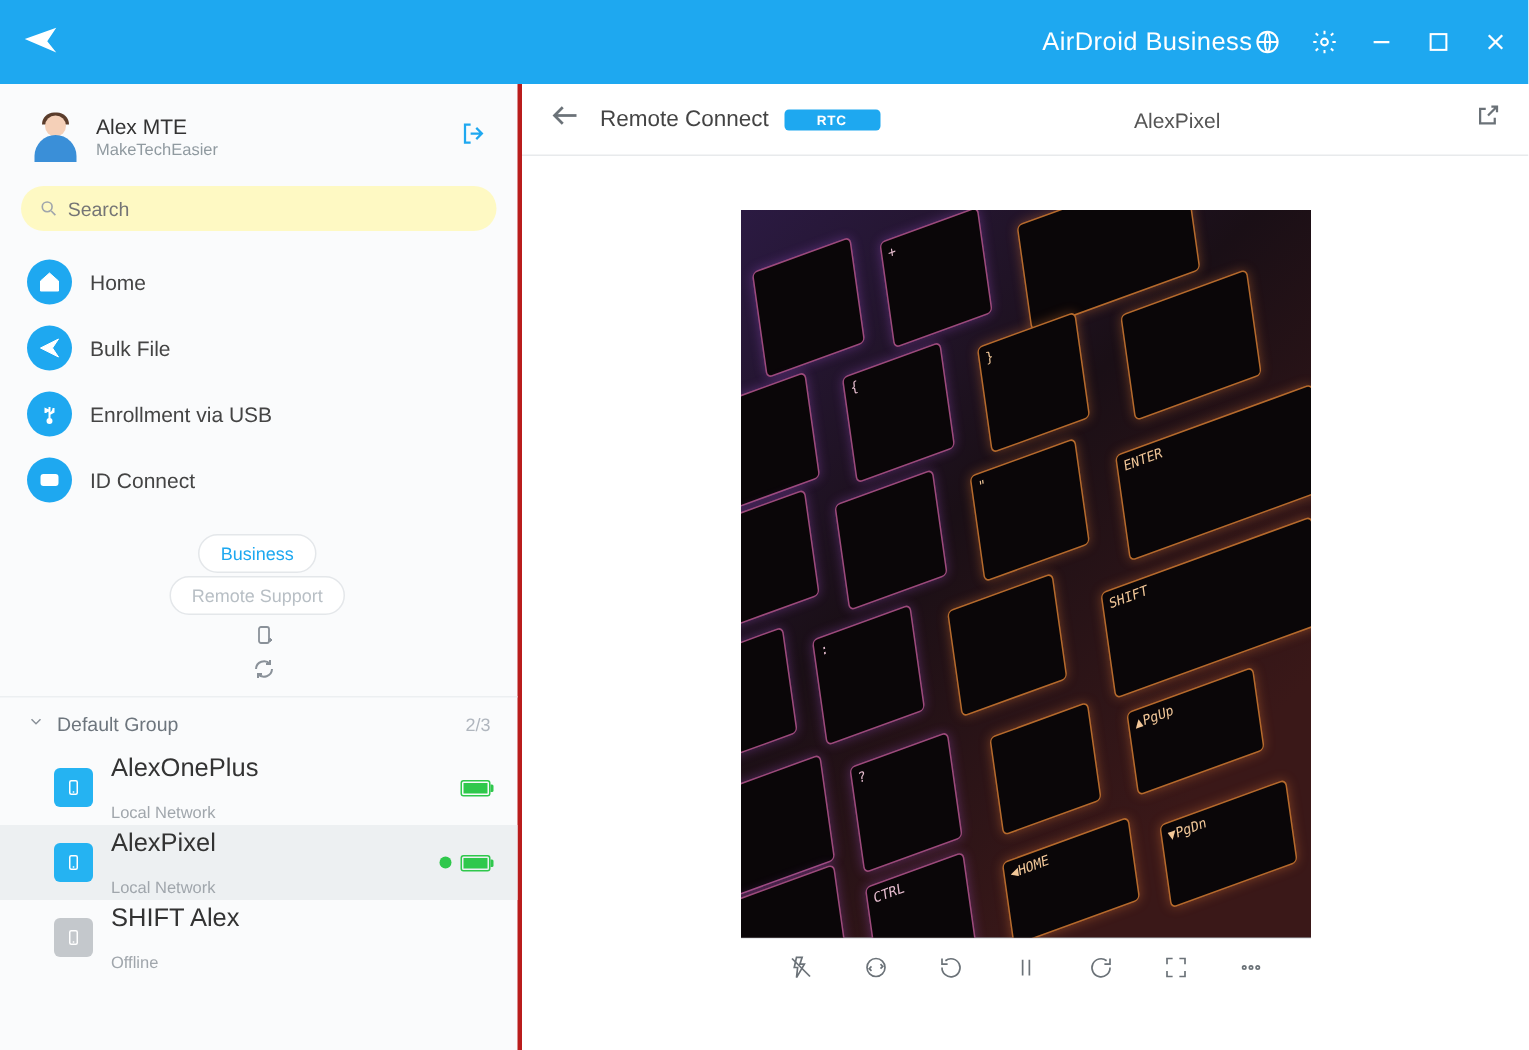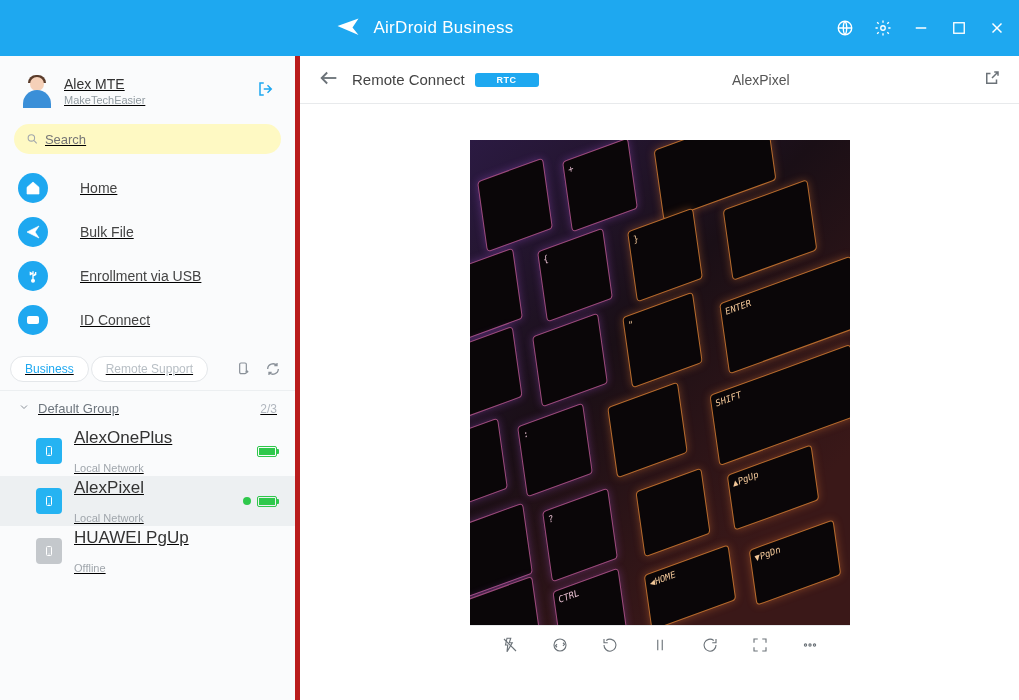--- a/index.html
+++ b/index.html
@@ -1,50 +1,50 @@
 <!DOCTYPE html>
 <html><head>
 <meta charset="utf-8">
 <style>
 * { margin: 0; padding: 0; box-sizing: border-box; font-family: -apple-system, BlinkMacSystemFont, "Segoe UI", Arial, sans-serif; }
 body { width: 1019px; height: 700px; background: #fff; overflow: hidden; }
 
 .titlebar { height: 56px; background: #1ea8f0; display: flex; align-items: center; padding: 0 12px; color: #fff; }
-.titlebar .logo-wrap { flex: 1; display: flex; align-items: center; justify-content: center; gap: 10px; }
+.titlebar .logo-wrap { flex: 1; display: flex; align-items: center; justify-content: space-between; gap: 10px; }
 .titlebar .logo-wrap svg { width: 30px; height: 30px; }
 .titlebar .app-title { font-size: 17px; font-weight: 400; letter-spacing: 0.3px; }
 .titlebar .win-icons { display: flex; align-items: center; gap: 18px; }
 .titlebar .win-icons span { display: inline-flex; align-items: center; justify-content: center; width: 20px; height: 20px; cursor: pointer; }
 .titlebar .win-icons svg { width: 18px; height: 18px; stroke: #fff; }
 
 .container { display: flex; height: calc(700px - 56px); }
 
-.sidebar { width: 300px; background: #fafbfc; border-right: 5px solid #b91c1c; display: flex; flex-direction: column; padding-top: 10px; text-decoration: underline; }
+.sidebar { width: 348px; background: #fafbfc; border-right: 3px solid #b91c1c; display: flex; flex-direction: column; padding-top: 10px; }
 
 .user-row { display: flex; align-items: center; padding: 8px 18px 10px 20px; position: relative; }
 .avatar { width: 34px; height: 34px; border-radius: 50%; position: relative; }
 .avatar .head { width: 14px; height: 14px; background: #f5d0b8; border-radius: 50%; position: absolute; top: 3px; left: 10px; }
 .avatar .body { width: 28px; height: 18px; background: #3a8fd8; border-radius: 14px 14px 0 0; position: absolute; bottom: 0; left: 3px; }
 .avatar .hair { width: 18px; height: 8px; background: #5a3c2b; border-radius: 9px 9px 0 0; position: absolute; top: 1px; left: 8px; }
 .user-text { margin-left: 10px; }
 .user-name { font-size: 14px; color: #333; font-weight: 500; }
 .user-sub { font-size: 11px; color: #909aa0; margin-top: 2px; }
 .signout { position: absolute; right: 20px; color: #1ea8f0; }
 
 .search-box { margin: 6px 14px 10px; background: #fef9c3; border-radius: 16px; height: 30px; display: flex; align-items: center; padding: 0 12px; color: #a0a6ac; }
 .search-box svg { width: 14px; height: 14px; margin-right: 6px; }
 .search-box input { border: none; background: transparent; outline: none; font-size: 13px; color: #666; width: 100%; }
 
 .nav { padding: 2px 0 8px; }
 .nav-item { display: flex; align-items: center; height: 44px; padding: 0 18px; cursor: pointer; }
 .nav-item .nicon { width: 30px; height: 30px; border-radius: 50%; background: #1ea8f0; display: flex; align-items: center; justify-content: center; margin-right: 12px; }
 .nav-item .nicon svg { width: 16px; height: 16px; fill: #fff; stroke: #fff; }
-.nav-item .nlabel { font-size: 14px; color: #444; margin-left: 20px; }
-
-.tabbar { display: flex; align-items: center; padding: 6px 12px 8px 10px; gap: 2px; border-bottom: 1px solid #eceff1; }
+.nav-item .nlabel { font-size: 14px; color: #444; }
+
+.tabbar { display: flex; align-items: center; padding: 6px 12px 8px 10px; gap: 2px; border-bottom: 1px solid #eceff1; flex-direction: column; }
 .pill { height: 26px; border-radius: 13px; padding: 0 14px; font-size: 12px; display: flex; align-items: center; background: #fff; color: #b8bfc5; border: 1px solid #e4e7ea; }
 .pill.active { color: #1ea8f0; border-color: #e4e7ea; background: #fff; }
 .tabbar .spacer { flex: 1; }
 .tab-icon { width: 20px; height: 20px; display: inline-flex; align-items: center; justify-content: center; margin-left: 8px; cursor: pointer; color: #8a9199; }
 
 .group-head { display: flex; align-items: flex-end; padding: 10px 18px; font-size: 13px; color: #6d757d; }
 .group-head .chev { margin-right: 8px; color: #8a9199; }
 .group-head .gcount { margin-left: auto; color: #b0b6be; font-size: 12px; }
 
 .dev-list { flex: 1; }
@@ -256,21 +256,21 @@
         </div>
       </div>
       <div class="dev-item">
         <div class="dev-icon off">
             <svg viewBox="0 0 24 24" fill="none" stroke="#fff" stroke-width="2">
               <rect x="7" y="3" width="10" height="18" rx="2"></rect>
               <line x1="11" y1="18" x2="13" y2="18"></line>
             </svg>
           </div>
         <div class="dev-text">
-          <div class="dev-name">HUAWEI PgUp</div>
+          <div class="dev-name">SHIFT Alex</div>
           <div class="dev-sub">Offline</div>
         </div>
       </div>
     </div>
   </div>
 
   <div class="main">
     <div class="mheader">
       <span class="back-arrow"><svg width="22" height="22" viewBox="0 0 24 24" fill="none" stroke="currentColor" stroke-width="2">
             <line x1="20" y1="12" x2="4" y2="12"></line>

